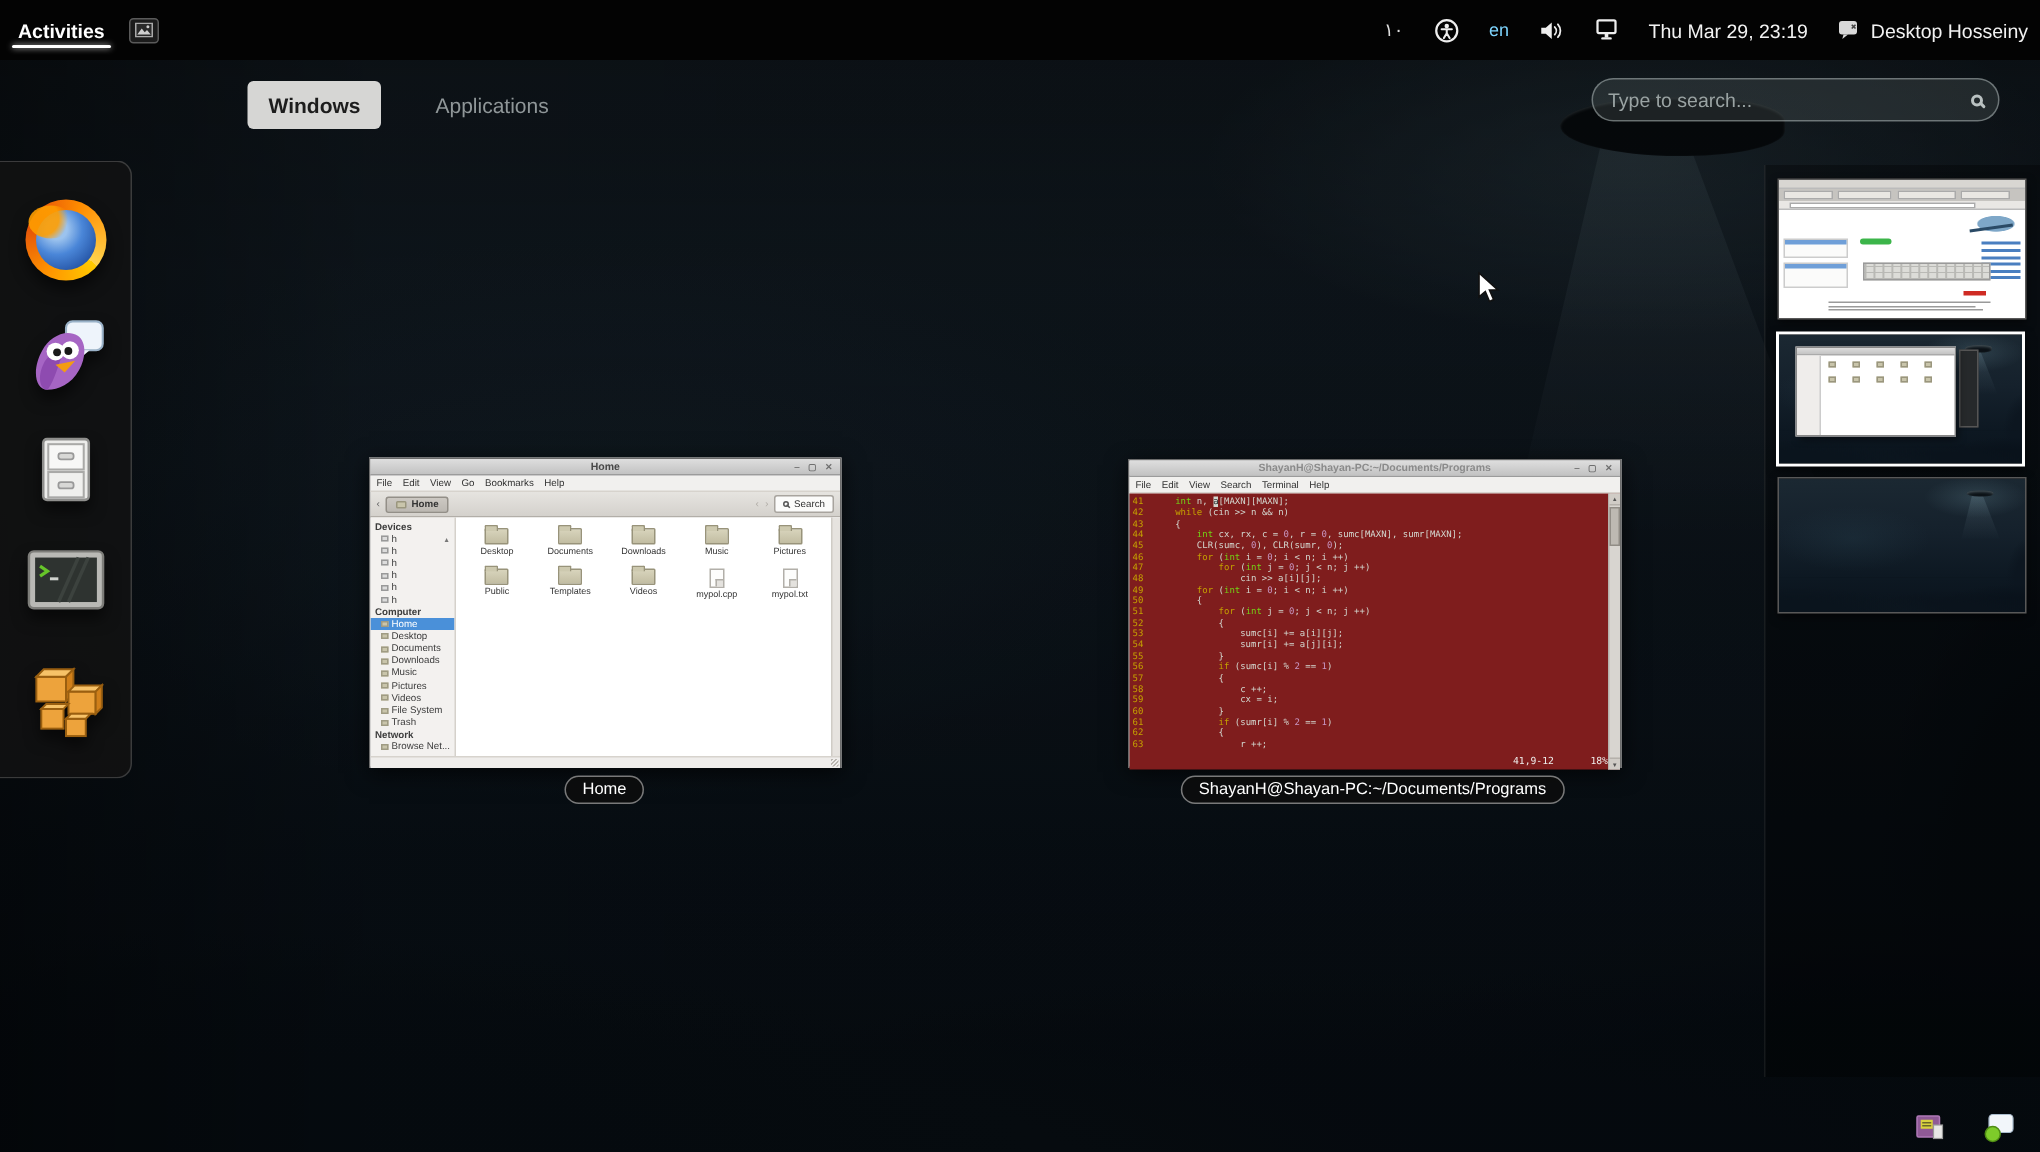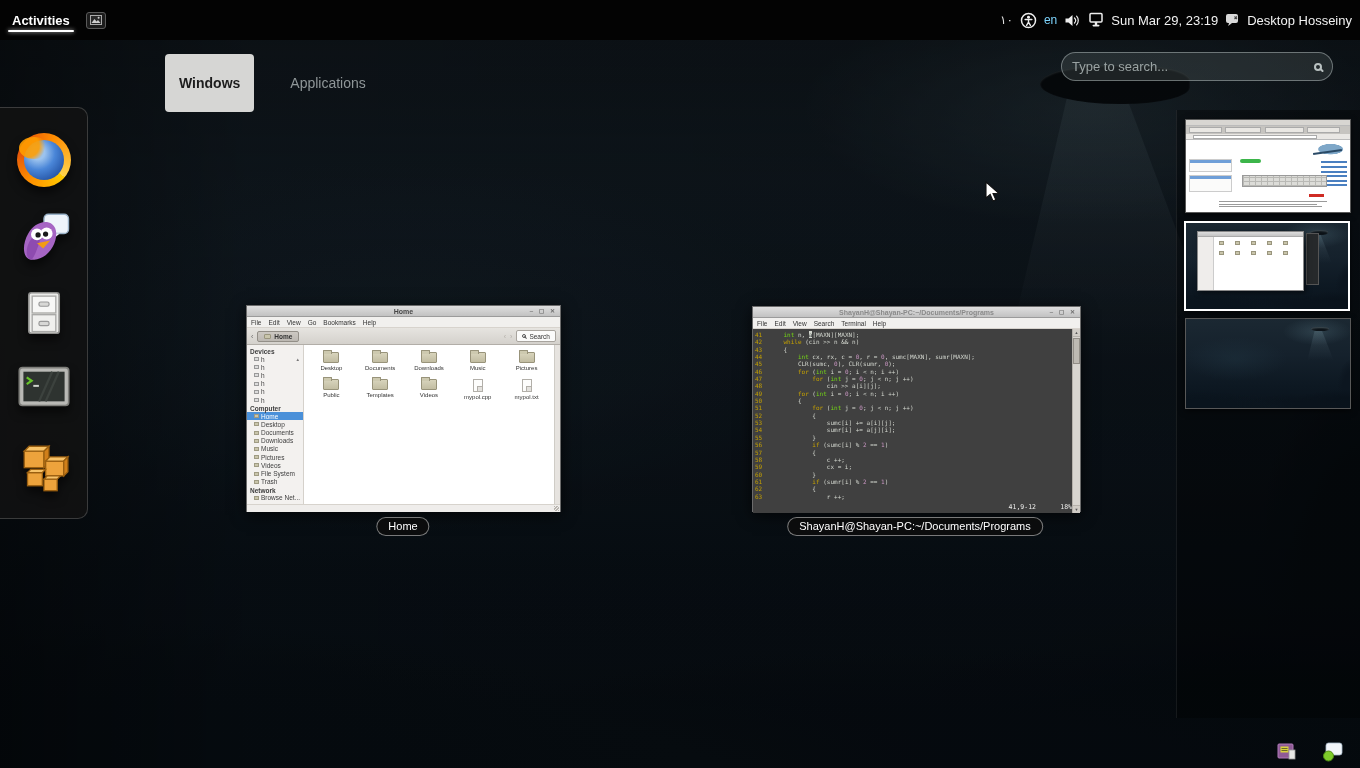--- a/index.html
+++ b/index.html
@@ -33,33 +33,33 @@
 
   
   .topbar { position:absolute; top:0; left:0; right:0; height:40px; background:#030303;
             display:flex; align-items:center; color:#eee; font-size:13px; z-index:50; }
   .tb-left { display:flex; align-items:center; gap:14px; margin-left:10px; }
   .tb-activities { font-weight:bold; color:#fff; padding:4px 2px 3px; position:relative; cursor:default; }
   .tb-activities::after { content:""; position:absolute; left:-2px; right:-2px; bottom:-1px;
             height:2px; background:#fff; border-radius:2px; box-shadow:0 0 4px rgba(255,255,255,.8); }
   .tb-appicon { width:20px; height:17px; border:1px solid #5a5a5a; border-radius:3px;
             background:#1c1c1c; display:flex; align-items:center; justify-content:center; }
-  .tb-right { margin-left:auto; display:flex; align-items:center; gap:7px; margin-right:8px; }
+  .tb-right { margin-left:auto; display:flex; align-items:center; gap:20px; margin-right:8px; }
   .tb-right svg { display:block; }
   .tb-ind { color:#ddd; font-size:12px; letter-spacing:1px; }
   .tb-kbd { font-size:12px; color:#7dd3fc; }
   .tb-clock { color:#f2f2f2; }
   .tb-user { display:flex; align-items:center; gap:7px; color:#f2f2f2; }
 
   .overview-edge { position:absolute; top:25px; left:5px; right:0; height:8px; z-index:40;
             border-top:1px solid rgba(190,200,205,.45); border-top-left-radius:10px; }
 
   
   .ov-tabs { position:absolute; top:54px; left:165px; display:flex; gap:22px; align-items:center; z-index:20; }
-  .ov-tab { font-size:14px; padding:21px 14px; border-radius:4px; color:#8f9698; cursor:default; }
+  .ov-tab { font-size:14px; padding:8px 14px; border-radius:4px; color:#8f9698; cursor:default; }
   .ov-tab.active { background:#d6d6d4; color:#1d1d1d; font-weight:bold; }
   .searchbox { position:absolute; top:52px; left:1061px; width:272px; height:29px; z-index:20;
             border:1px solid rgba(200,210,210,.45); border-radius:15px;
             background:rgba(95,105,105,.28); display:flex; align-items:center; padding:0 10px;gap:36px; }
   .searchbox input { flex:1; background:transparent; border:none; outline:none;
             font-size:13px; color:#cfd6d6; font-family:"Liberation Sans",sans-serif; }
   .searchbox input::placeholder { color:#9aa3a3; }
   .mag { width:8px; height:8px; border:2px solid #b9c1c1; border-radius:50%; position:relative; flex:none; }
   .mag::after { content:""; position:absolute; width:5px; height:2px; background:#b9c1c1;
             right:-4px; bottom:-2px; transform:rotate(45deg); border-radius:1px; }
@@ -128,21 +128,21 @@
   .fdoc { width:10px; height:13px; background:#fdfdfc; border:1px solid #b2afa9; position:relative; }
   .fdoc::before { content:""; position:absolute; right:0; bottom:0; width:4px; height:4px;
           background:#e4e2de; border-left:1px solid #b2afa9; border-top:1px solid #b2afa9; }
   .flabel { font-size:6px; color:#333; text-align:center; line-height:6.5px; }
   .nau-scroll { width:6px; background:#e6e3df; border-left:1px solid #cfccc6; }
   .nau-status { height:8px; background:#efedeb; border-top:1px solid #d7d3cd; position:relative; }
   .grip { position:absolute; right:1px; bottom:1px; width:5px; height:5px;
           background:repeating-linear-gradient(135deg,#b9b5af 0 1px,transparent 1px 2px); }
 
   
-  .term-content { height:184px; background:#404040; display:flex; position:relative; }
+  .term-content { height:184px; background:#7f1d1d; display:flex; position:relative; }
   .code-area { flex:1; position:relative; padding:2px 0 0 2px; overflow:hidden;
           font-family:"DejaVu Sans Mono",monospace; font-size:6px; line-height:7.35px; color:#d3d7cf; }
   .cl { display:flex; height:7.35px; white-space:pre; }
   .ln { color:#c4a000; width:14px; flex:none; }
   .ct { white-space:pre; }
   .kt { color:#73d216; }
   .kw { color:#c4a000; }
   .nm { color:#c795c0; }
   .cur { background:#d3d7cf; color:#2d3234; }
   .vim-status { position:absolute; bottom:2px; left:0; right:0; height:8px;
@@ -246,21 +246,21 @@
         <path d="M10.5 5 a3.6 3.6 0 0 1 0 5 M12.6 3.2 a6.4 6.4 0 0 1 0 8.6" stroke="#eee" stroke-width="1.2" fill="none" stroke-linecap="round"></path>
       </svg>
     </span>
     <span>
       <svg width="16" height="16" viewBox="0 0 16 16">
         <rect x="2" y="1.5" width="12" height="8.5" rx="1" fill="none" stroke="#eee" stroke-width="1.5"></rect>
         <rect x="6.8" y="10" width="2.4" height="3" fill="#eee"></rect>
         <rect x="4.5" y="12.8" width="7" height="1.6" rx="0.8" fill="#eee"></rect>
       </svg>
     </span>
-    <span class="tb-clock">Sun Mar 29, 23:19</span>
+    <span class="tb-clock">Thu Mar 29, 23:19</span>
     <span class="tb-user">
       <svg width="15" height="14" viewBox="0 0 15 14">
         <rect x="1" y="1" width="12" height="9" rx="2" fill="#d9d9d9"></rect>
         <path d="M4 10 L3.2 13 L7 10 Z" fill="#d9d9d9"></path>
         <path d="M9.5 3.5 l2.5 2.5 M12 3.5 l-2.5 2.5" stroke="#444" stroke-width="1.1"></path>
       </svg>
       <span>Desktop Hosseiny</span>
     </span>
   </div>
 </div>

